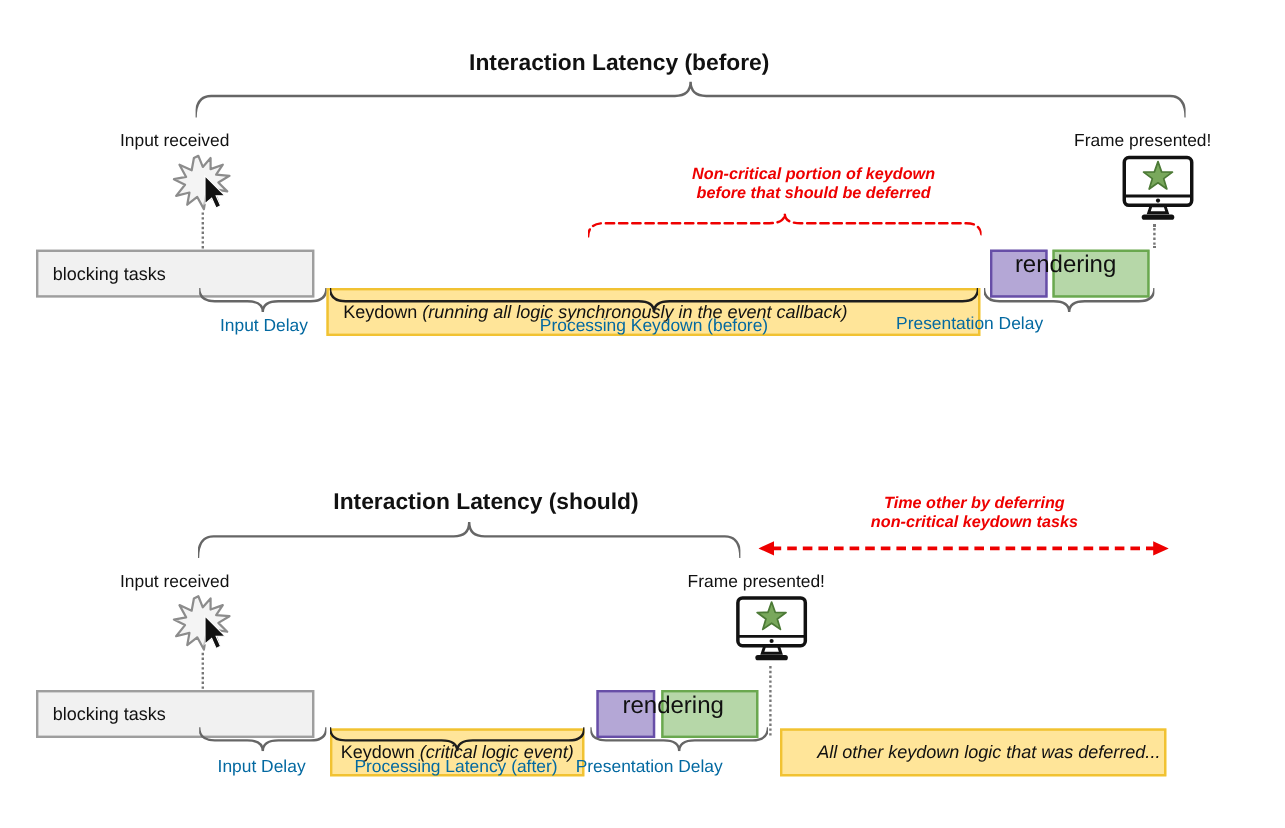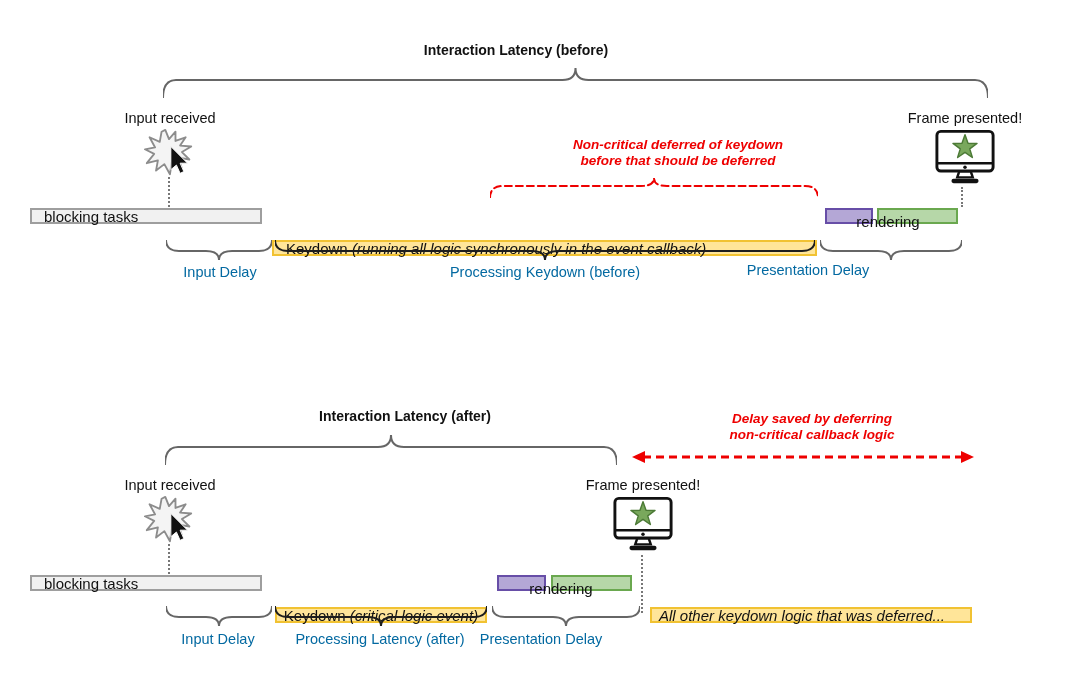--- a/index.html
+++ b/index.html
@@ -9,36 +9,36 @@
     --grey_fill:#F1F1F1;   --grey_border:#9E9E9E;
     --red:#EE0000; --brace_grey:#666666; --brace_dark:#1d1d1d;
   }
   html,body{margin:0;padding:0;background:#fff;}
   #stage{
     position:relative; width:1071px; height:690px; background:#fff;
     font-family:"Liberation Sans","DejaVu Sans",sans-serif; color:#111;
     overflow:hidden;
   }
   .abs{position:absolute;}
-  .title{font-size:14px;font-weight:bold;text-align:center;}
-  .evt-label{font-size:14.5px;text-align:center;}
+  .title{font-size:19px;font-weight:bold;text-align:center;}
+  .evt-label{font-size:14.5px;text-align:left;}
   .lbl{font-size:14.5px;text-align:center;color:#0369a1;}
   .bar{
-    position:absolute;height:16px;box-sizing:border-box;border:2px solid;
+    position:absolute;height:40px;box-sizing:border-box;border:2px solid;
     display:flex;align-items:center;font-size:15px;white-space:nowrap;
   }
   .bar-grey{background:var(--grey_fill);border-color:var(--grey_border);}
   .bar-yellow{background:var(--yellow_fill);border-color:var(--yellow_border);margin-top:32px;}
   .bar-purple{background:var(--purple_fill);border-color:var(--purple_border);}
   .bar-green{background:var(--green_fill);border-color:var(--green_border);}
   .pad-l{padding-left:12px;}
   .center-text{justify-content:center;}
   .overlay-label{
     position:absolute;height:26px;display:flex;align-items:center;justify-content:center;
-    font-size:15px;z-index:5;pointer-events:none;
+    font-size:20px;z-index:5;pointer-events:none;
   }
   .dotted-v{position:absolute;width:0;border-left:2px dotted #777;}
   .red-note{
     position:absolute;color:var(--red);font-size:13.5px;font-weight:bold;
     font-style:italic;text-align:center;line-height:16px;
   }
   svg[data-brace] path{fill:none;stroke-width:2;stroke-linecap:round;}
   .brace-grey path{stroke:var(--brace_grey);}
   .brace-dark path{stroke:var(--brace_dark);}
   .brace-red path{stroke:var(--red);stroke-dasharray:7 4;}
@@ -60,21 +60,21 @@
     <div class="abs evt-label" style="left:100px;top:110px;width:140px;">Input received</div>
 
     <svg class="abs" width="52" height="50" viewBox="0 0 56 54" style="left:143px;top:128px;">
       <polygon points="24,2 28,12 35,4 35,14 46,10 40,19 52,20 42,26 50,34 38,32 42,44 31,37 29,50 23,39 14,46 16,35 4,38 12,28 2,23 13,21 7,10 18,15 20,4" fill="#f4f4f4" stroke="#8c8c8c" stroke-width="2" stroke-linejoin="round"></polygon>
       <path d="M30,20 L30,45 L36,40 L40,49 L44,47 L40,38 L48,38 Z" fill="#111" stroke="#fff" stroke-width="1"></path>
     </svg>
 
     <div class="dotted-v" style="left:168px;top:177px;height:30px;"></div>
 
     <div class="red-note" style="left:528px;top:137px;width:300px;">
-      <div>Non-critical deferred of keydown</div>
+      <div>Non-critical portion of keydown</div>
       <div>before that should be deferred</div>
     </div>
 
     <svg class="abs brace-red" data-brace="up" width="328" height="20" style="left:490px;top:178px;">
         <path d="M0,20 Q0,8 13,8 L151,8 Q164,8 164,0 Q164,8 177,8 L315,8 Q328,8 328,20"></path>
       </svg>
 
     <div class="abs evt-label" style="left:895px;top:110px;width:140px;">Frame presented!</div>
 
     <svg class="abs" width="62" height="58" viewBox="0 0 64 58" style="left:934px;top:128px;">
@@ -108,29 +108,29 @@
         <path d="M0,0 Q0,11 13,11 L58,11 Q71,11 71,20 Q71,11 84,11 L129,11 Q142,11 142,0"></path>
       </svg>
 
     <div class="abs lbl" style="left:150px;top:264px;width:140px;">Input Delay</div>
     <div class="abs lbl" style="left:395px;top:264px;width:300px;">Processing Keydown (before)</div>
     <div class="abs lbl" style="left:728px;top:262px;width:160px;">Presentation Delay</div>
   </div>
 
   <div class="abs" style="left:0;top:330px;width:1071px;height:360px;">
 
-    <div class="abs title" style="left:245px;top:78px;width:320px;">Interaction Latency (after)</div>
+    <div class="abs title" style="left:245px;top:78px;width:320px;">Interaction Latency (should)</div>
 
     <svg class="abs brace-grey" data-brace="up" width="452" height="30" style="left:165px;top:105px;">
         <path d="M0,30 Q0,12 13,12 L213,12 Q226,12 226,0 Q226,12 239,12 L439,12 Q452,12 452,30"></path>
       </svg>
 
     <div class="red-note" style="left:662px;top:81px;width:300px;">
-      <div>Delay saved by deferring</div>
-      <div>non-critical callback logic</div>
+      <div>Time other by deferring</div>
+      <div>non-critical keydown tasks</div>
     </div>
 
     <svg class="abs" width="342" height="14" style="left:632px;top:120px;">
       <line x1="11" y1="7" x2="331" y2="7" stroke="var(--red)" stroke-width="3" stroke-dasharray="8 5"></line>
       <polygon points="0,7 13,1 13,13" fill="var(--red)"></polygon>
       <polygon points="342,7 329,1 329,13" fill="var(--red)"></polygon>
     </svg>
 
     <div class="abs evt-label" style="left:100px;top:147px;width:140px;">Input received</div>
 
@@ -156,21 +156,21 @@
 
     <div class="bar bar-grey pad-l" style="left:30px;top:245px;width:232px;">
       <span>blocking tasks</span>
     </div>
     <div class="bar bar-yellow center-text" style="left:275px;top:245px;width:212px;">
       <span>Keydown</span>&nbsp;<span class="it">(critical logic event)</span>
     </div>
     <div class="bar bar-purple" style="left:497px;top:245px;width:49px;"></div>
     <div class="bar bar-green" style="left:551px;top:245px;width:81px;"></div>
     <div class="overlay-label" style="left:496px;top:245px;width:130px;">rendering</div>
-    <div class="bar bar-yellow it" style="left:650px;top:245px;width:322px;padding-left:7px;">
+    <div class="bar bar-yellow it" style="left:650px;top:245px;width:322px;padding-left:29px;">
       <span>All other keydown logic that was deferred...</span>
     </div>
 
     <svg class="abs brace-grey" data-brace="down" width="106" height="20" style="left:166px;top:276px;">
         <path d="M0,0 Q0,11 13,11 L40,11 Q53,11 53,20 Q53,11 66,11 L93,11 Q106,11 106,0"></path>
       </svg>
     <svg class="abs brace-dark" data-brace="down" width="212" height="20" style="left:275px;top:276px;">
         <path d="M0,0 Q0,11 13,11 L93,11 Q106,11 106,20 Q106,11 119,11 L199,11 Q212,11 212,0"></path>
       </svg>
     <svg class="abs brace-grey" data-brace="down" width="148" height="20" style="left:492px;top:276px;">

